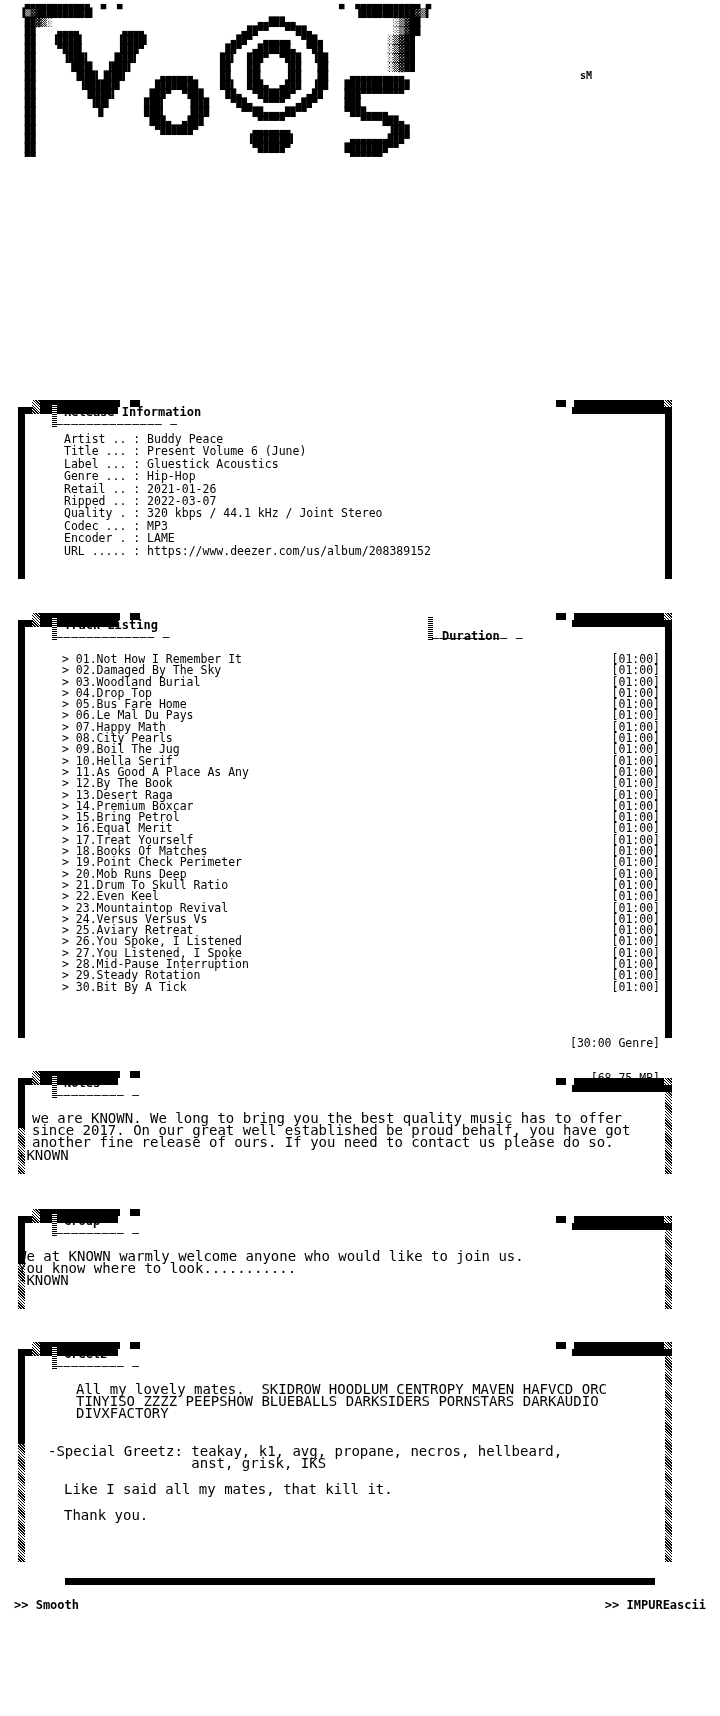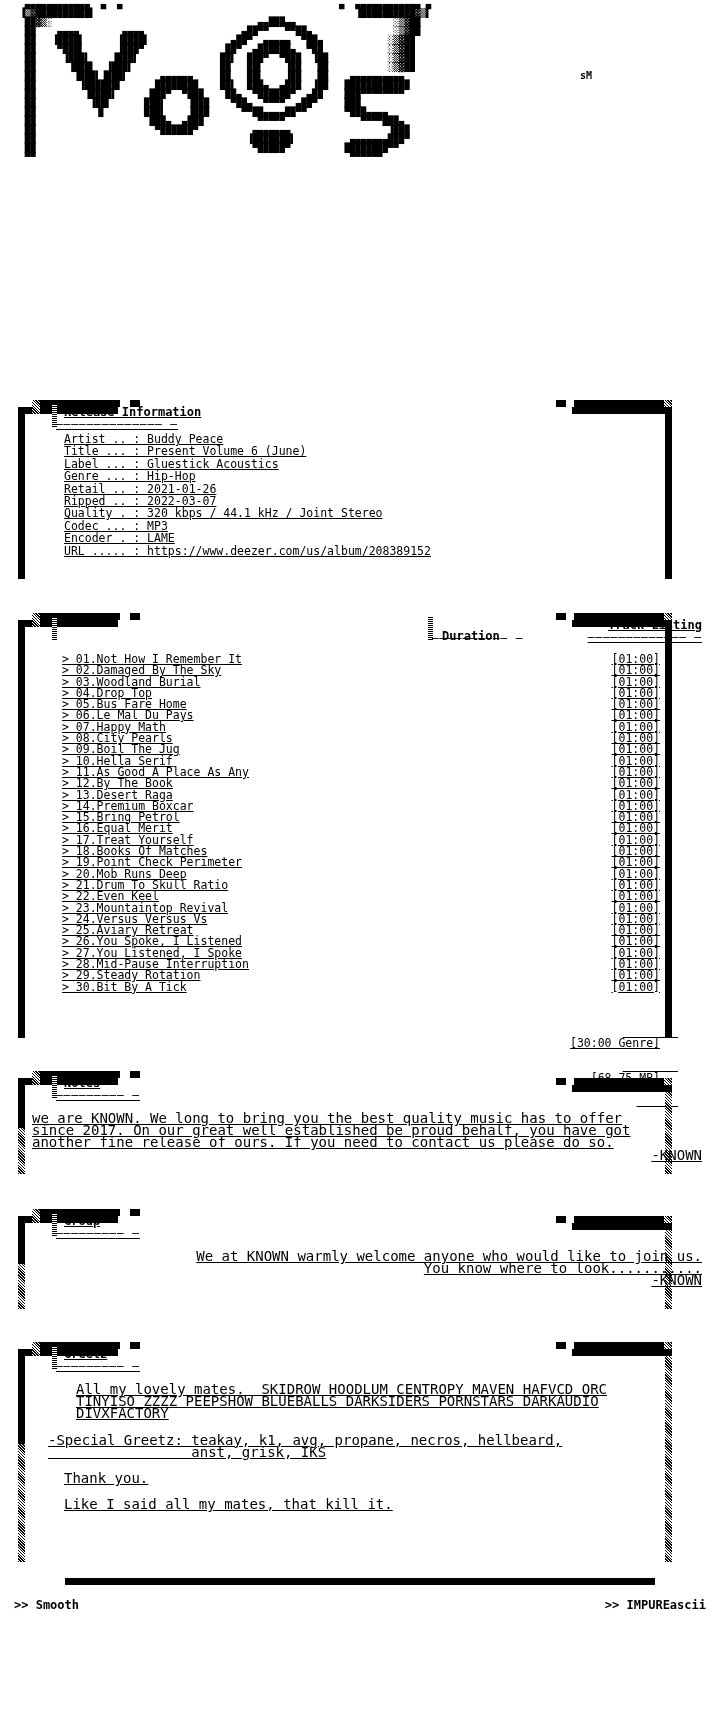--- a/index.html
+++ b/index.html
@@ -61,21 +61,20 @@
   .deco{position:absolute;background:#000;}
   .deco-dither{
     position:absolute;
     background-image:
       repeating-linear-gradient(45deg,#000 0 1px,#fff 1px 2px);
   }
 
   .box-inner{
     position:relative;
     padding:10px 0 10px 0;
-    text-decoration:underline;
   }
 
   
   .sec-head{
     position:relative;
     padding-left:46px;
     font-size:12px;
     line-height:15px;
     font-weight:bold;
     font-family:"DejaVu Sans Mono","Liberation Mono",monospace;
@@ -134,21 +133,21 @@
 
   
   .body-text{
     margin-top:12px;
     white-space:pre;
     font-size:14px;
     line-height:12.2px;
     font-family:"DejaVu Sans Mono","Liberation Mono",monospace;
     padding-left:14px;
   }
-  .body-center{ text-align:right; padding-left:0; }
+  .body-center{ text-align:left; padding-left:0; }
 
   
   .footer{
     position:relative;
     margin-top:8px;
     padding:0 14px;
     display:flex;
     justify-content:space-between;
     font-size:12px;
     line-height:16px;
@@ -224,21 +223,21 @@
     <div class="deco-dither" style="left:14px;top:5px;width:8px;height:14px;"></div>
     <div class="deco" style="left:22px;top:5px;width:80px;height:7px;"></div>
     <div class="deco" style="left:112px;top:5px;width:10px;height:7px;"></div>
     <div class="deco" style="left:538px;top:5px;width:10px;height:7px;"></div>
     <div class="deco" style="left:556px;top:5px;width:90px;height:7px;"></div>
     <div class="deco-dither" style="left:646px;top:5px;width:8px;height:14px;"></div>
     <div class="deco" style="left:554px;top:12px;width:100px;height:7px;"></div>
     <div class="deco" style="left:647px;top:12px;width:7px;height:418px;"></div>
 
     <div class="box-inner">
-      <div style="position:relative;text-align:right;">
+      <div style="position:relative;">
         <div class="sec-head">
           <span class="head-tick"></span>
           <span>Track Listing</span>
         </div>
         <div class="sec-rule">─────────────  ─</div>
         <div style="position:absolute;left:410px;top:-1px;width:5px;height:24px;background:repeating-linear-gradient(to bottom,#000 0 1px,#fff 1px 2px);"></div>
         <div style="position:absolute;left:424px;top:11px;font-size:12px;line-height:15px;font-weight:bold;">Duration</div>
         <div style="position:absolute;left:414px;top:16px;font-size:11px;line-height:9px;font-weight:bold;letter-spacing:1px;">──────────  ─</div>
       </div>
 
@@ -354,24 +353,24 @@
 
     <div class="box-inner">
       <div class="sec-head">
         <span class="head-tick"></span>
         <span>Greetz</span>
       </div>
       <div class="sec-rule">─────────  ─</div>
       <div class="body-text" style="padding-left:58px;">All my lovely mates.  SKIDROW HOODLUM CENTROPY MAVEN HAFVCD ORC
 TINYISO ZZZZ PEEPSHOW BLUEBALLS DARKSIDERS PORNSTARS DARKAUDIO
 DIVXFACTORY</div>
-      <div class="body-text" style="padding-left:30px;margin-top:14px;">-Special Greetz: teakay, k1, avg, propane, necros, hellbeard,
+      <div class="body-text" style="padding-left:30px;margin-top:25px;">-Special Greetz: teakay, k1, avg, propane, necros, hellbeard,
                  anst, grisk, IKS</div>
+      <div class="body-text" style="padding-left:46px;margin-top:14px;">Like I said all my mates, that kill it.</div>
       <div class="body-text" style="padding-left:46px;margin-top:14px;">Thank you.</div>
-      <div class="body-text" style="padding-left:46px;margin-top:14px;">Like I said all my mates, that kill it.</div>
     </div>
   </div>
 
   <div class="spacer-s"></div>
   <div class="footrule"></div>
 
   <div class="footer">
     <span>&gt;&gt; Smooth</span>
     <span>&gt;&gt; IMPUREascii</span>
   </div>

